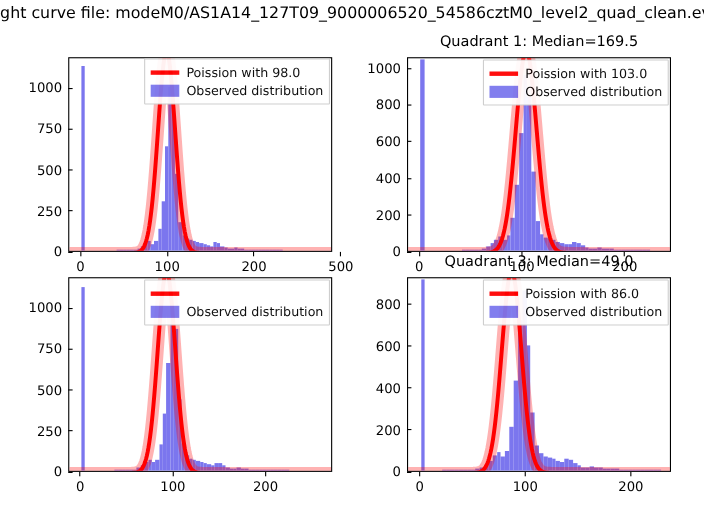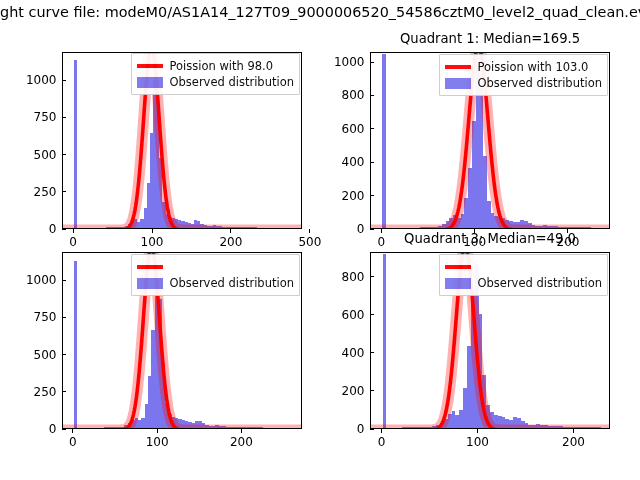--- a/index.html
+++ b/index.html
@@ -512,20 +512,21 @@
               <path d="M0.00,177.00 L0.75,177.00 L1.50,177.00 L2.25,177.00 L3.00,177.00 L3.75,177.00 L4.50,177.00 L5.25,177.00 L6.00,177.00 L6.75,177.00 L7.50,177.00 L8.25,177.00 L9.00,177.00 L9.75,177.00 L10.50,177.00 L11.25,177.00 L12.00,177.00 L12.75,177.00 L13.50,177.00 L14.25,177.00 L15.00,177.00 L15.75,177.00 L16.50,177.00 L17.25,177.00 L18.00,177.00 L18.75,177.00 L19.50,177.00 L20.25,177.00 L21.00,177.00 L21.75,177.00 L22.50,177.00 L23.25,177.00 L24.00,177.00 L24.75,177.00 L25.50,177.00 L26.25,177.00 L27.00,177.00 L27.75,177.00 L28.50,177.00 L29.25,177.00 L30.00,177.00 L30.75,177.00 L31.50,177.00 L32.25,177.00 L33.00,177.00 L33.75,177.00 L34.50,177.00 L35.25,177.00 L36.00,177.00 L36.75,177.00 L37.50,177.00 L38.25,177.00 L39.00,177.00 L39.75,177.00 L40.50,177.00 L41.25,177.00 L42.00,177.00 L42.75,177.00 L43.50,177.00 L44.25,177.00 L45.00,177.00 L45.75,177.00 L46.50,177.00 L47.25,177.00 L48.00,177.00 L48.75,177.00 L49.50,177.00 L50.25,177.00 L51.00,177.00 L51.75,177.00 L52.50,177.00 L53.25,176.99 L54.00,176.99 L54.75,176.99 L55.50,176.98 L56.25,176.98 L57.00,176.97 L57.75,176.95 L58.50,176.93 L59.25,176.91 L60.00,176.87 L60.75,176.83 L61.50,176.76 L62.25,176.68 L63.00,176.57 L63.75,176.43 L64.50,176.24 L65.25,176.00 L66.00,175.69 L66.75,175.30 L67.50,174.82 L68.25,174.20 L69.00,173.45 L69.75,172.52 L70.50,171.39 L71.25,170.02 L72.00,168.37 L72.75,166.42 L73.50,164.11 L74.25,161.41 L75.00,158.28 L75.75,154.68 L76.50,150.57 L77.25,145.93 L78.00,140.72 L78.75,134.95 L79.50,128.59 L80.25,121.67 L81.00,114.20 L81.75,106.23 L82.50,97.80 L83.25,89.00 L84.00,79.90 L84.75,70.62 L85.50,61.26 L86.25,51.97 L87.00,42.89 L87.75,34.16 L88.50,25.92 L89.25,18.34 L90.00,11.55 L90.75,5.68 L91.50,0.85 L92.25,-2.84 L93.00,-5.32 L93.75,-6.54 L94.50,-6.46 L95.25,-5.09 L96.00,-2.46 L96.75,1.37 L97.50,6.33 L98.25,12.32 L99.00,19.21 L99.75,26.88 L100.50,35.18 L101.25,43.96 L102.00,53.08 L102.75,62.39 L103.50,71.74 L104.25,81.00 L105.00,90.07 L105.75,98.84 L106.50,107.21 L107.25,115.13 L108.00,122.53 L108.75,129.39 L109.50,135.67 L110.25,141.38 L111.00,146.51 L111.75,151.09 L112.50,155.14 L113.25,158.68 L114.00,161.76 L114.75,164.41 L115.50,166.67 L116.25,168.59 L117.00,170.19 L117.75,171.53 L118.50,172.64 L119.25,173.55 L120.00,174.29 L120.75,174.88 L121.50,175.36 L122.25,175.73 L123.00,176.03 L123.75,176.27 L124.50,176.45 L125.25,176.59 L126.00,176.69 L126.75,176.77 L127.50,176.83 L128.25,176.88 L129.00,176.91 L129.75,176.94 L130.50,176.96 L131.25,176.97 L132.00,176.98 L132.75,176.98 L133.50,176.99 L134.25,176.99 L135.00,176.99 L135.75,177.00 L136.50,177.00 L137.25,177.00 L138.00,177.00 L138.75,177.00 L139.50,177.00 L140.25,177.00 L141.00,177.00 L141.75,177.00 L142.50,177.00 L143.25,177.00 L144.00,177.00 L144.75,177.00 L145.50,177.00 L146.25,177.00 L147.00,177.00 L147.75,177.00 L148.50,177.00 L149.25,177.00 L150.00,177.00 L150.75,177.00 L151.50,177.00 L152.25,177.00 L153.00,177.00 L153.75,177.00 L154.50,177.00 L155.25,177.00 L156.00,177.00 L156.75,177.00 L157.50,177.00 L158.25,177.00 L159.00,177.00 L159.75,177.00 L160.50,177.00 L161.25,177.00 L162.00,177.00 L162.75,177.00 L163.50,177.00 L164.25,177.00 L165.00,177.00 L165.75,177.00 L166.50,177.00 L167.25,177.00 L168.00,177.00 L168.75,177.00 L169.50,177.00 L170.25,177.00 L171.00,177.00 L171.75,177.00 L172.50,177.00 L173.25,177.00 L174.00,177.00 L174.75,177.00 L175.50,177.00 L176.25,177.00 L177.00,177.00 L177.75,177.00 L178.50,177.00 L179.25,177.00 L180.00,177.00 L180.75,177.00 L181.50,177.00 L182.25,177.00 L183.00,177.00 L183.75,177.00 L184.50,177.00 L185.25,177.00 L186.00,177.00 L186.75,177.00 L187.50,177.00 L188.25,177.00 L189.00,177.00 L189.75,177.00 L190.50,177.00 L191.25,177.00 L192.00,177.00 L192.75,177.00 L193.50,177.00 L194.25,177.00 L195.00,177.00 L195.75,177.00 L196.50,177.00 L197.25,177.00 L198.00,177.00 L198.75,177.00 L199.50,177.00 L200.25,177.00 L201.00,177.00 L201.75,177.00 L202.50,177.00 L203.25,177.00 L204.00,177.00 L204.75,177.00 L205.50,177.00 L206.25,177.00 L207.00,177.00 L207.75,177.00 L208.50,177.00 L209.25,177.00 L210.00,177.00 L210.75,177.00 L211.50,177.00 L212.25,177.00 L213.00,177.00 L213.75,177.00 L214.50,177.00 L215.25,177.00 L216.00,177.00 L216.75,177.00 L217.50,177.00 L218.25,177.00 L219.00,177.00 L219.75,177.00 L220.50,177.00 L221.25,177.00 L222.00,177.00 L222.75,177.00 L223.50,177.00 L224.25,177.00 L225.00,177.00 L225.75,177.00 L226.50,177.00 L227.25,177.00 L228.00,177.00 L228.75,177.00 L229.50,177.00 L230.25,177.00 L231.00,177.00 L231.75,177.00 L232.50,177.00 L233.25,177.00 L234.00,177.00 L234.75,177.00 L235.50,177.00 L236.25,177.00 L237.00,177.00 L237.75,177.00 L238.50,177.00 L239.25,177.00 L240.00,177.00 " fill="none" stroke="#ff0000" stroke-width="11" stroke-opacity="0.30"></path>
               <path d="M0.00,177.00 L0.75,177.00 L1.50,177.00 L2.25,177.00 L3.00,177.00 L3.75,177.00 L4.50,177.00 L5.25,177.00 L6.00,177.00 L6.75,177.00 L7.50,177.00 L8.25,177.00 L9.00,177.00 L9.75,177.00 L10.50,177.00 L11.25,177.00 L12.00,177.00 L12.75,177.00 L13.50,177.00 L14.25,177.00 L15.00,177.00 L15.75,177.00 L16.50,177.00 L17.25,177.00 L18.00,177.00 L18.75,177.00 L19.50,177.00 L20.25,177.00 L21.00,177.00 L21.75,177.00 L22.50,177.00 L23.25,177.00 L24.00,177.00 L24.75,177.00 L25.50,177.00 L26.25,177.00 L27.00,177.00 L27.75,177.00 L28.50,177.00 L29.25,177.00 L30.00,177.00 L30.75,177.00 L31.50,177.00 L32.25,177.00 L33.00,177.00 L33.75,177.00 L34.50,177.00 L35.25,177.00 L36.00,177.00 L36.75,177.00 L37.50,177.00 L38.25,177.00 L39.00,177.00 L39.75,177.00 L40.50,177.00 L41.25,177.00 L42.00,177.00 L42.75,177.00 L43.50,177.00 L44.25,177.00 L45.00,177.00 L45.75,177.00 L46.50,177.00 L47.25,177.00 L48.00,177.00 L48.75,177.00 L49.50,177.00 L50.25,177.00 L51.00,177.00 L51.75,177.00 L52.50,177.00 L53.25,176.99 L54.00,176.99 L54.75,176.99 L55.50,176.98 L56.25,176.98 L57.00,176.97 L57.75,176.95 L58.50,176.93 L59.25,176.91 L60.00,176.87 L60.75,176.83 L61.50,176.76 L62.25,176.68 L63.00,176.57 L63.75,176.43 L64.50,176.24 L65.25,176.00 L66.00,175.69 L66.75,175.30 L67.50,174.82 L68.25,174.20 L69.00,173.45 L69.75,172.52 L70.50,171.39 L71.25,170.02 L72.00,168.37 L72.75,166.42 L73.50,164.11 L74.25,161.41 L75.00,158.28 L75.75,154.68 L76.50,150.57 L77.25,145.93 L78.00,140.72 L78.75,134.95 L79.50,128.59 L80.25,121.67 L81.00,114.20 L81.75,106.23 L82.50,97.80 L83.25,89.00 L84.00,79.90 L84.75,70.62 L85.50,61.26 L86.25,51.97 L87.00,42.89 L87.75,34.16 L88.50,25.92 L89.25,18.34 L90.00,11.55 L90.75,5.68 L91.50,0.85 L92.25,-2.84 L93.00,-5.32 L93.75,-6.54 L94.50,-6.46 L95.25,-5.09 L96.00,-2.46 L96.75,1.37 L97.50,6.33 L98.25,12.32 L99.00,19.21 L99.75,26.88 L100.50,35.18 L101.25,43.96 L102.00,53.08 L102.75,62.39 L103.50,71.74 L104.25,81.00 L105.00,90.07 L105.75,98.84 L106.50,107.21 L107.25,115.13 L108.00,122.53 L108.75,129.39 L109.50,135.67 L110.25,141.38 L111.00,146.51 L111.75,151.09 L112.50,155.14 L113.25,158.68 L114.00,161.76 L114.75,164.41 L115.50,166.67 L116.25,168.59 L117.00,170.19 L117.75,171.53 L118.50,172.64 L119.25,173.55 L120.00,174.29 L120.75,174.88 L121.50,175.36 L122.25,175.73 L123.00,176.03 L123.75,176.27 L124.50,176.45 L125.25,176.59 L126.00,176.69 L126.75,176.77 L127.50,176.83 L128.25,176.88 L129.00,176.91 L129.75,176.94 L130.50,176.96 L131.25,176.97 L132.00,176.98 L132.75,176.98 L133.50,176.99 L134.25,176.99 L135.00,176.99 L135.75,177.00 L136.50,177.00 L137.25,177.00 L138.00,177.00 L138.75,177.00 L139.50,177.00 L140.25,177.00 L141.00,177.00 L141.75,177.00 L142.50,177.00 L143.25,177.00 L144.00,177.00 L144.75,177.00 L145.50,177.00 L146.25,177.00 L147.00,177.00 L147.75,177.00 L148.50,177.00 L149.25,177.00 L150.00,177.00 L150.75,177.00 L151.50,177.00 L152.25,177.00 L153.00,177.00 L153.75,177.00 L154.50,177.00 L155.25,177.00 L156.00,177.00 L156.75,177.00 L157.50,177.00 L158.25,177.00 L159.00,177.00 L159.75,177.00 L160.50,177.00 L161.25,177.00 L162.00,177.00 L162.75,177.00 L163.50,177.00 L164.25,177.00 L165.00,177.00 L165.75,177.00 L166.50,177.00 L167.25,177.00 L168.00,177.00 L168.75,177.00 L169.50,177.00 L170.25,177.00 L171.00,177.00 L171.75,177.00 L172.50,177.00 L173.25,177.00 L174.00,177.00 L174.75,177.00 L175.50,177.00 L176.25,177.00 L177.00,177.00 L177.75,177.00 L178.50,177.00 L179.25,177.00 L180.00,177.00 L180.75,177.00 L181.50,177.00 L182.25,177.00 L183.00,177.00 L183.75,177.00 L184.50,177.00 L185.25,177.00 L186.00,177.00 L186.75,177.00 L187.50,177.00 L188.25,177.00 L189.00,177.00 L189.75,177.00 L190.50,177.00 L191.25,177.00 L192.00,177.00 L192.75,177.00 L193.50,177.00 L194.25,177.00 L195.00,177.00 L195.75,177.00 L196.50,177.00 L197.25,177.00 L198.00,177.00 L198.75,177.00 L199.50,177.00 L200.25,177.00 L201.00,177.00 L201.75,177.00 L202.50,177.00 L203.25,177.00 L204.00,177.00 L204.75,177.00 L205.50,177.00 L206.25,177.00 L207.00,177.00 L207.75,177.00 L208.50,177.00 L209.25,177.00 L210.00,177.00 L210.75,177.00 L211.50,177.00 L212.25,177.00 L213.00,177.00 L213.75,177.00 L214.50,177.00 L215.25,177.00 L216.00,177.00 L216.75,177.00 L217.50,177.00 L218.25,177.00 L219.00,177.00 L219.75,177.00 L220.50,177.00 L221.25,177.00 L222.00,177.00 L222.75,177.00 L223.50,177.00 L224.25,177.00 L225.00,177.00 L225.75,177.00 L226.50,177.00 L227.25,177.00 L228.00,177.00 L228.75,177.00 L229.50,177.00 L230.25,177.00 L231.00,177.00 L231.75,177.00 L232.50,177.00 L233.25,177.00 L234.00,177.00 L234.75,177.00 L235.50,177.00 L236.25,177.00 L237.00,177.00 L237.75,177.00 L238.50,177.00 L239.25,177.00 L240.00,177.00 " fill="none" stroke="#ff0000" stroke-width="3.6"></path>
             </svg>
           </div>
         </div>
         <div class="legend" style="right: 2px; top: 2px;">
           <div class="legend-row">
             <span class="legend-swatch">
               <span class="sw-line"></span>
             </span>
+            <span class="legend-label">Poission with 86.0</span>
           </div>
           <div class="legend-row">
             <span class="legend-swatch">
               <span class="sw-patch"></span>
             </span>
             <span class="legend-label">Observed distribution</span>
           </div>
         </div>
         <div class="tick-y" style="top: 177px;">
           <span class="tmark"></span>

